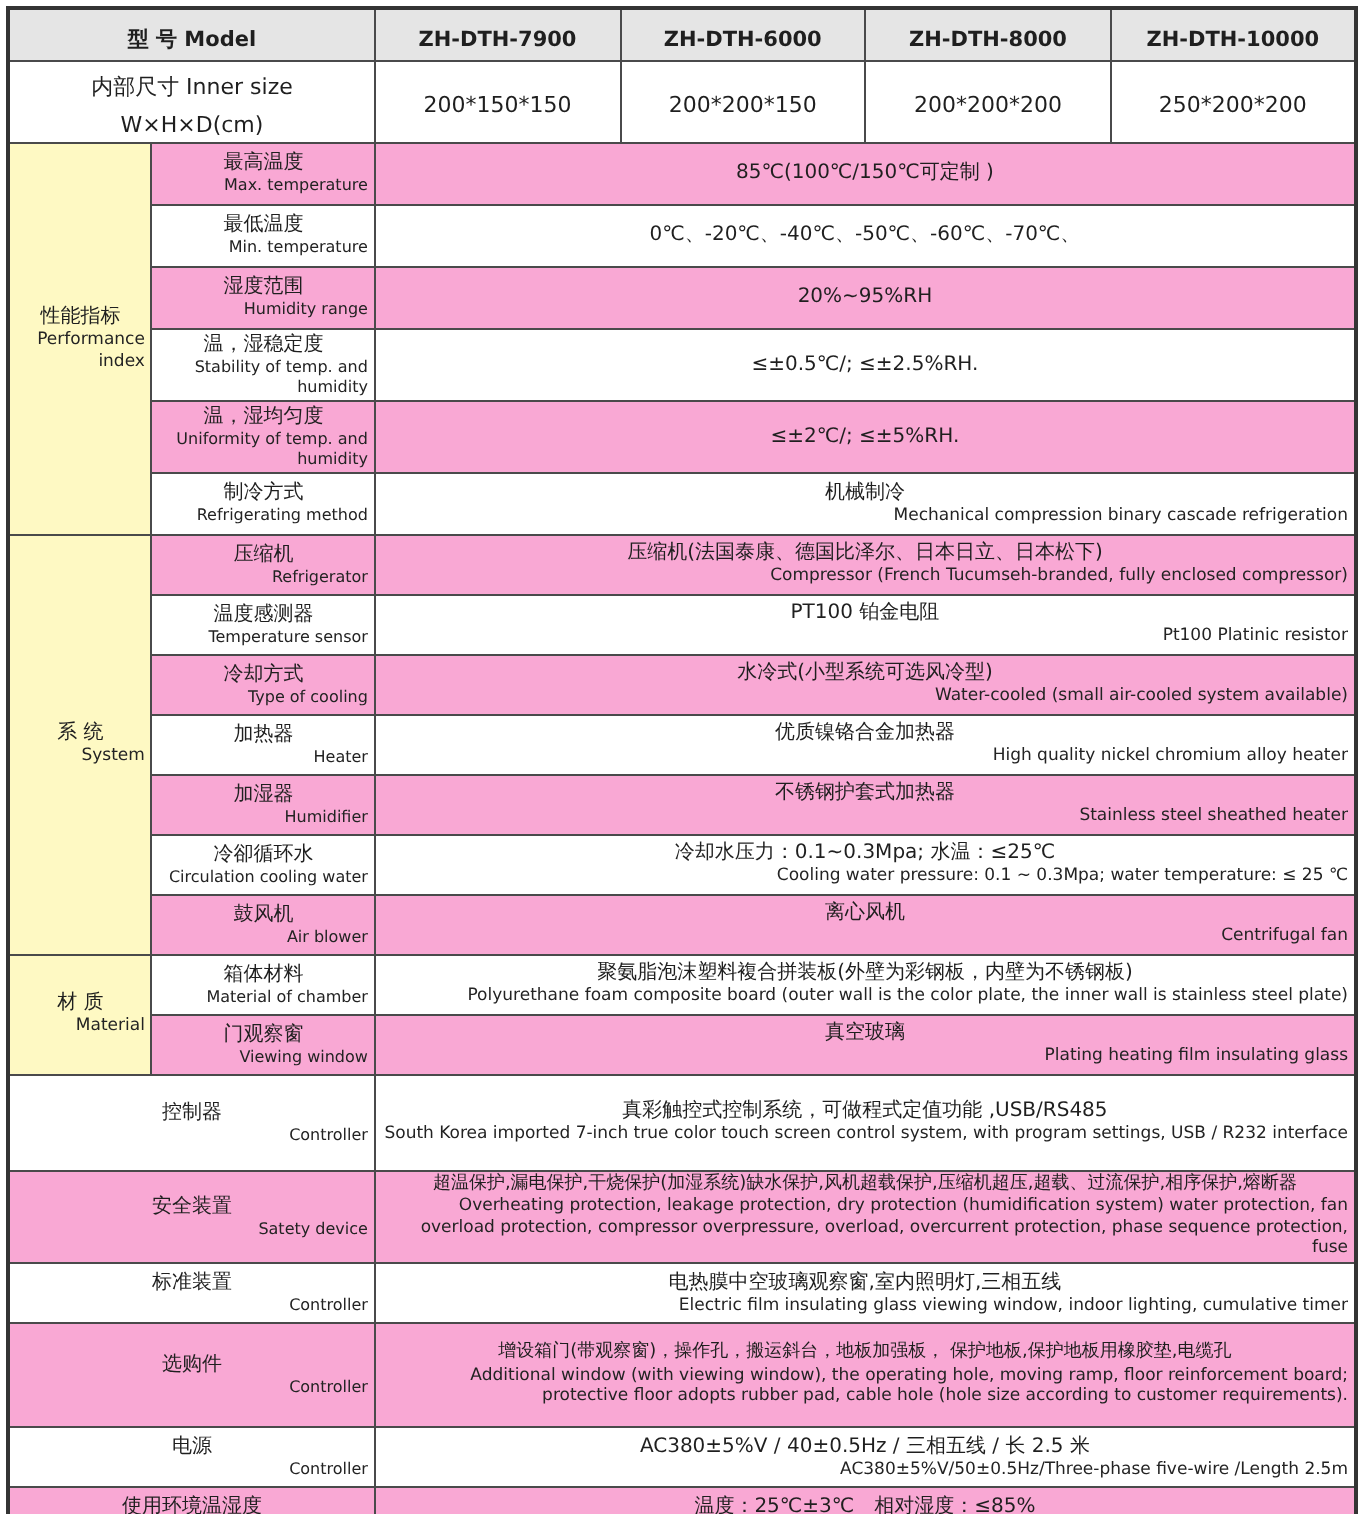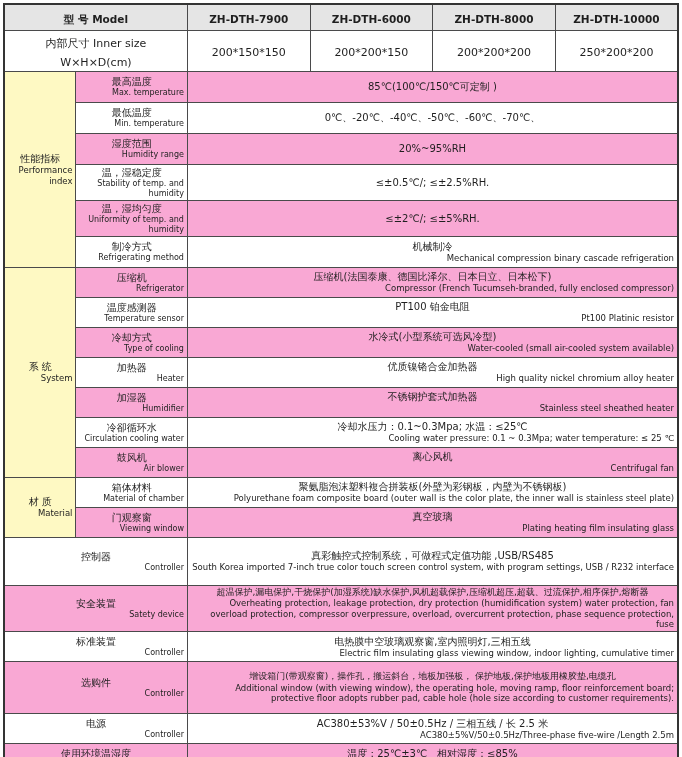--- a/index.html
+++ b/index.html
@@ -265,21 +265,21 @@
             <span class="cn small-cn">增设箱门(带观察窗)，操作孔，搬运斜台，地板加强板， 保护地板,保护地板用橡胶垫,电缆孔</span>
             <span class="en">Additional window (with viewing window), the operating hole, moving ramp, floor reinforcement board; protective floor adopts rubber pad, cable hole (hole size according to customer requirements).</span>
           </td>
   </tr>
   <tr class="white h-pow">
     <td class="lbl" colspan="2">
             <span class="cn">电源</span>
             <span class="en">Controller</span>
           </td>
     <td colspan="4">
-            <span class="cn">AC380±53%V / 50±0.5Hz / 三相五线 / 长 2.5 米</span>
+            <span class="cn">AC380±5%V / 40±0.5Hz / 三相五线 / 长 2.5 米</span>
             <span class="en">AC380±5%V/50±0.5Hz/Three-phase five-wire /Length 2.5m</span>
           </td>
   </tr>
   <tr class="blue h-amb">
     <td class="lbl" colspan="2">
             <span class="cn">使用环境温湿度</span>
             <span class="en">Controller</span>
           </td>
     <td colspan="4">
             <span class="cn">温度：25℃±3℃　相对湿度：≤85%</span>

